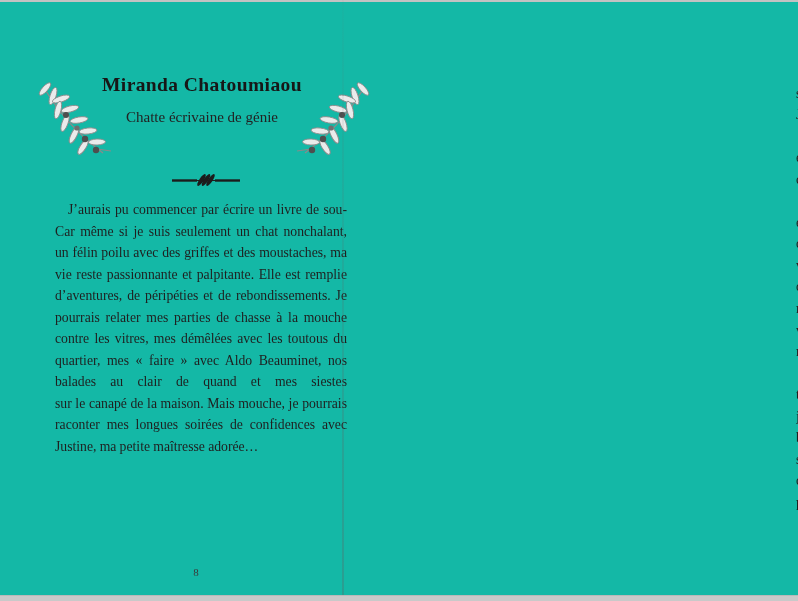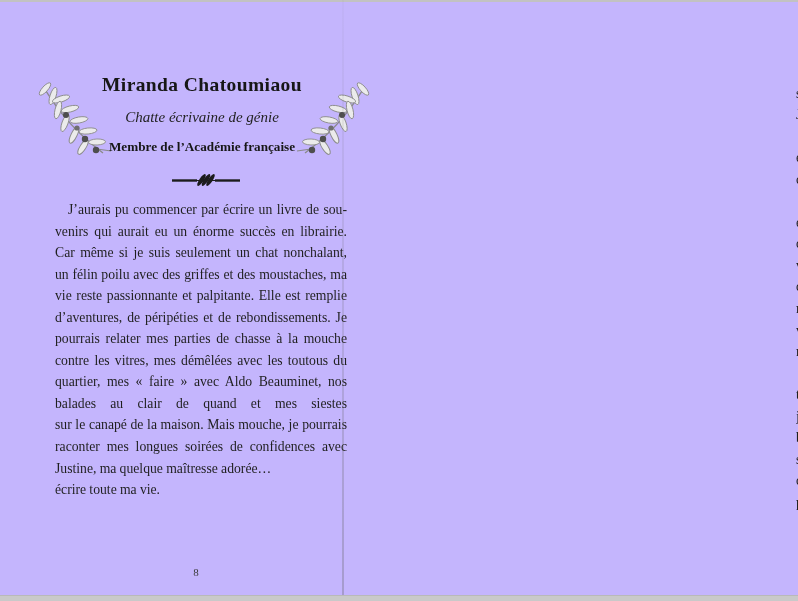--- a/index.html
+++ b/index.html
@@ -1,36 +1,36 @@
 <!DOCTYPE html>
 <html><head>
 <meta charset="utf-8">
 <style>
   html,body { margin:0; padding:0; background:#e9e9e9; }
   .screen {
     position:relative; width:798px; height:601px; margin:0 auto;
-    background:#c4b5fd; overflow:hidden;
+    background:#14b8a6; overflow:hidden;
     font-family:"Liberation Serif","DejaVu Serif",serif; color:#1f1f1f;
   }
   .edge-top { position:absolute; top:0; left:0; right:0; height:2px; background:#c2c2c2; }
   .edge-bottom { position:absolute; bottom:0; left:0; right:0; height:5px; background:#c9c9c9; border-top:1px solid #b9b9b9; }
   .gutter {
     position:absolute; top:0; bottom:5px; left:342px; width:2px;
     background:linear-gradient(to bottom, rgba(110,110,110,0.04), rgba(95,95,95,0.30));
   }
   .page { position:absolute; top:0; bottom:0; }
   .page.left { left:0; width:342px; }
   .page.right { left:344px; width:454px; }
 
   
   .header { position:absolute; left:30px; top:0; width:344px; height:195px; }
   .author { position:absolute; top:74px; left:0; width:100%; text-align:center;
             font-size:19.5px; font-weight:bold; letter-spacing:0.4px; color:#171717; }
   .role { position:absolute; top:109px; left:0; width:100%; text-align:center;
-          font-style:italic; font-size:15px; color:#222; }
+          font-size:15px; color:#222; }
   .membership { position:absolute; top:139px; left:0; width:100%; text-align:center;
                 font-weight:bold; font-size:13.2px; color:#171717; }
   .branch { position:absolute; top:80px; width:78px; height:88px; }
   .branch.l { left:3px; }
   .branch.r { left:267px; transform:scaleX(-1); }
   .divider { position:absolute; top:171px; left:142px; width:68px; height:18px; }
 
   
   .bodycol { position:absolute; width:292px; }
   .bodycol.left-b { left:55px; top:199px; }
@@ -104,51 +104,48 @@
         <g fill="#4e4e4e">
           <circle cx="33" cy="34" r="3"></circle>
           <circle cx="52" cy="58" r="3.2"></circle>
           <circle cx="63" cy="69" r="3.2"></circle>
           <circle cx="44" cy="47" r="2.6" fill="#6f6f6f"></circle>
         </g>
       </svg>
 
       <div class="author">Miranda Chatoumiaou</div>
       <div class="role">Chatte écrivaine de génie</div>
-      <div class="membership">Membre de l’Académie française</div>
 
       <svg class="divider" viewBox="0 0 68 18" aria-hidden="true">
         <g stroke="#1c1c1c" fill="none">
           <path d="M0,9.5 H25" stroke-width="2.4"></path>
           <path d="M25,9.5 H43" stroke-width="1"></path>
           <path d="M43,9.5 H68" stroke-width="2.4"></path>
         </g>
         <g fill="#1c1c1c">
           <ellipse cx="29.5" cy="9" rx="2.1" ry="7" transform="rotate(34 29.5 9)"></ellipse>
           <ellipse cx="34" cy="9" rx="2.1" ry="7" transform="rotate(34 34 9)"></ellipse>
           <ellipse cx="38.5" cy="9" rx="2.1" ry="7" transform="rotate(34 38.5 9)"></ellipse>
         </g>
       </svg>
     </div>
 
     <div class="bodycol left-b">
         <div class="line first">J’aurais pu commencer par écrire un livre de sou-</div>
-        <div class="line">venirs qui aurait eu un énorme succès en librairie.</div>
         <div class="line">Car même si je suis seulement un chat nonchalant,</div>
         <div class="line">un félin poilu avec des griffes et des moustaches, ma</div>
         <div class="line">vie reste passionnante et palpitante. Elle est remplie</div>
         <div class="line">d’aventures, de péripéties et de rebondissements. Je</div>
         <div class="line">pourrais relater mes parties de chasse à la mouche</div>
         <div class="line">contre les vitres, mes démêlées avec les toutous du</div>
         <div class="line">quartier, mes « faire » avec Aldo Beauminet, nos</div>
         <div class="line">balades au clair de quand et mes siestes interminables</div>
         <div class="line">sur le canapé de la maison. Mais mouche, je pourrais</div>
         <div class="line">raconter mes longues soirées de confidences avec</div>
-        <div class="line last">Justine, ma quelque maîtresse adorée…</div>
-        <div class="line last">écrire toute ma vie.</div>
+        <div class="line last">Justine, ma petite maîtresse adorée…</div>
       </div>
     <div class="pagenum pl">8</div>
   </div>
 
   <div class="gutter"></div>
 
   <div class="page right">
     <div class="bodycol right-b">
         <div class="line first">Ce soir, comme tous les soirs, je suis installée</div>
         <div class="line">sur mon pouf, dans la chambre que je partage avec</div>

